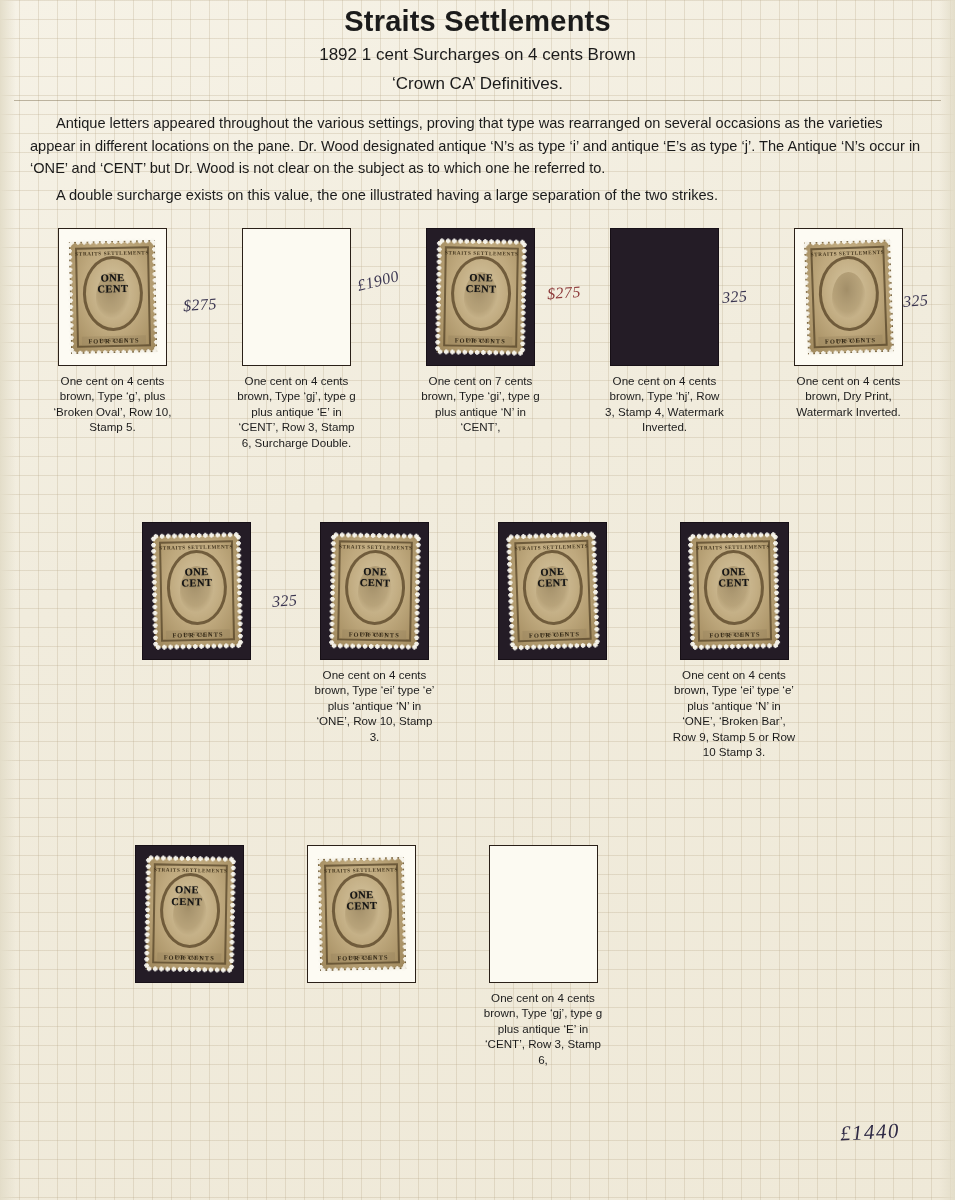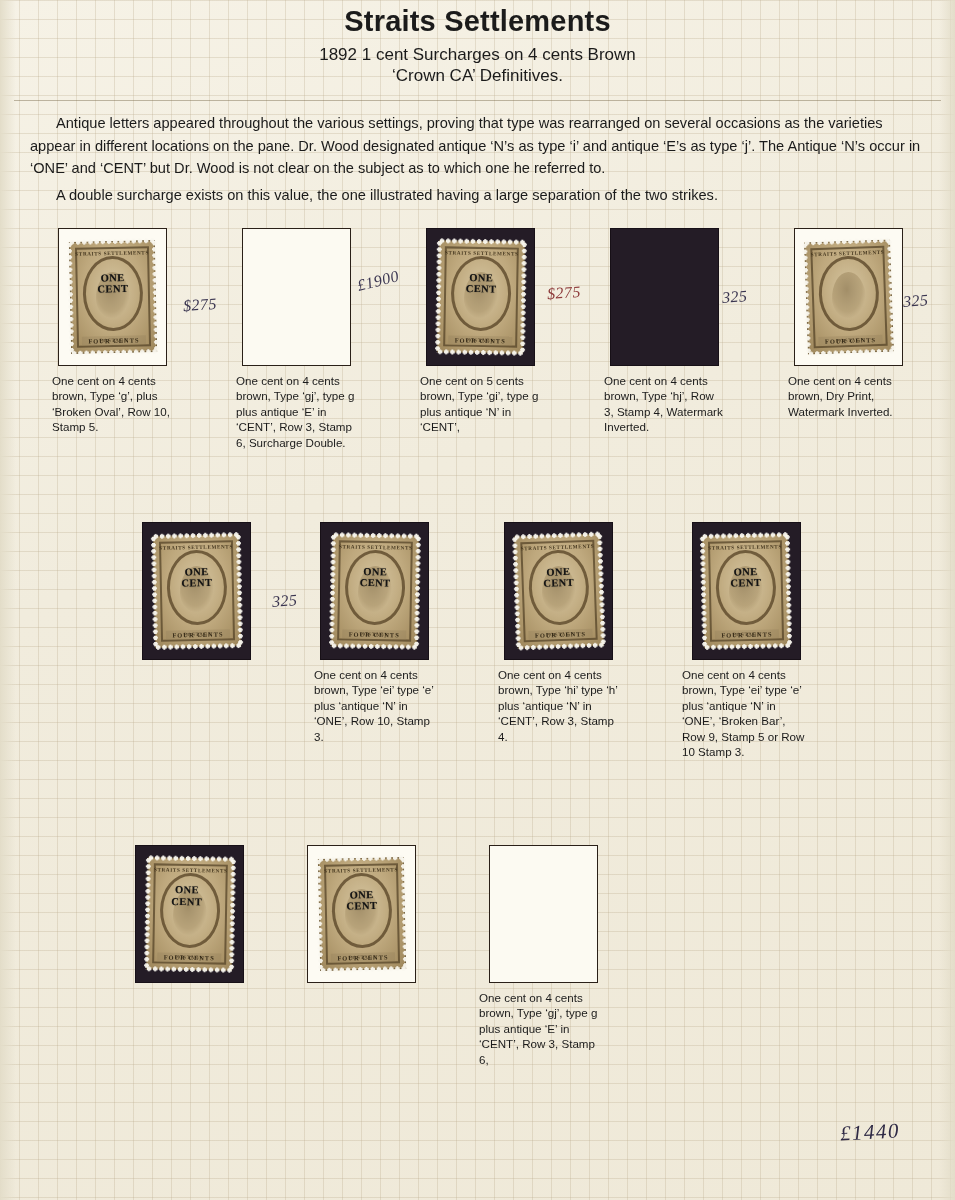--- a/index.html
+++ b/index.html
@@ -64,21 +64,21 @@
     margin: 0 0 6px 0;
   }
   .subtitle-1 {
     font-size: 17px;
     line-height: 1.25;
     margin: 0;
   }
   .subtitle-2 {
     font-size: 17px;
     line-height: 1.3;
-    margin: 0;
+    margin: 8px;
   }
 
   .rule {
     position: absolute;
     left: 14px;
     width: 927px;
     height: 1px;
     background: rgba(120,104,74,0.45);
   }
   .rule.top { top: 100px; }
@@ -213,20 +213,21 @@
     color: rgba(40,30,14,0.92);
     background: rgba(150,130,92,0.35);
     padding: 1px 0;
   }
 
   .caption {
     width: 121px;
     margin-top: 7px;
     font-size: 11.6px;
     line-height: 1.33;
+    text-align: center;
   }
   .caption.wide { width: 128px; }
 
   
   .hand {
     position: absolute;
     font-family: "Liberation Serif", serif;
     font-style: italic;
     font-size: 16px;
     color: #3a3550;
@@ -302,21 +303,21 @@
             <div class="queen"></div>
           </div>
         <div class="bot-txt">POSTAGE</div>
         <div class="surcharge">
           <div>ONE</div>
           <div>CENT</div>
         </div>
         <div class="fourcents">FOUR CENTS</div>
       </div>
     </div>
-    <div class="caption">One cent on 5 cents brown, Type ‘gi’, type g plus antique ‘N’ in ‘CENT’,</div>
+    <div class="caption">One cent on 7 cents brown, Type ‘gi’, type g plus antique ‘N’ in ‘CENT’,</div>
   </div>
 
   <div class="cell">
     <div class="mount dark"></div>
     <div class="caption">One cent on 4 cents brown, Type ‘hj’, Row 3, Stamp 4, Watermark Inverted.</div>
   </div>
 
   <div class="cell">
     <div class="mount">
       <div class="stamp tilt-c">
@@ -398,21 +399,20 @@
             <div class="queen"></div>
           </div>
         <div class="bot-txt">POSTAGE</div>
         <div class="surcharge">
           <div>ONE</div>
           <div>CENT</div>
         </div>
         <div class="fourcents">FOUR CENTS</div>
       </div>
     </div>
-    <div class="caption">One cent on 4 cents brown, Type ‘hi’ type ‘h’ plus ‘antique ‘N’ in ‘CENT’, Row 3, Stamp 4.</div>
   </div>
 
   <div class="cell">
     <div class="mount dark">
       <div class="stamp tilt-a">
         <div class="perf-t"></div>
         <div class="perf-b"></div>
         <div class="perf-l"></div>
         <div class="perf-r"></div>
         <div class="frame"></div>

